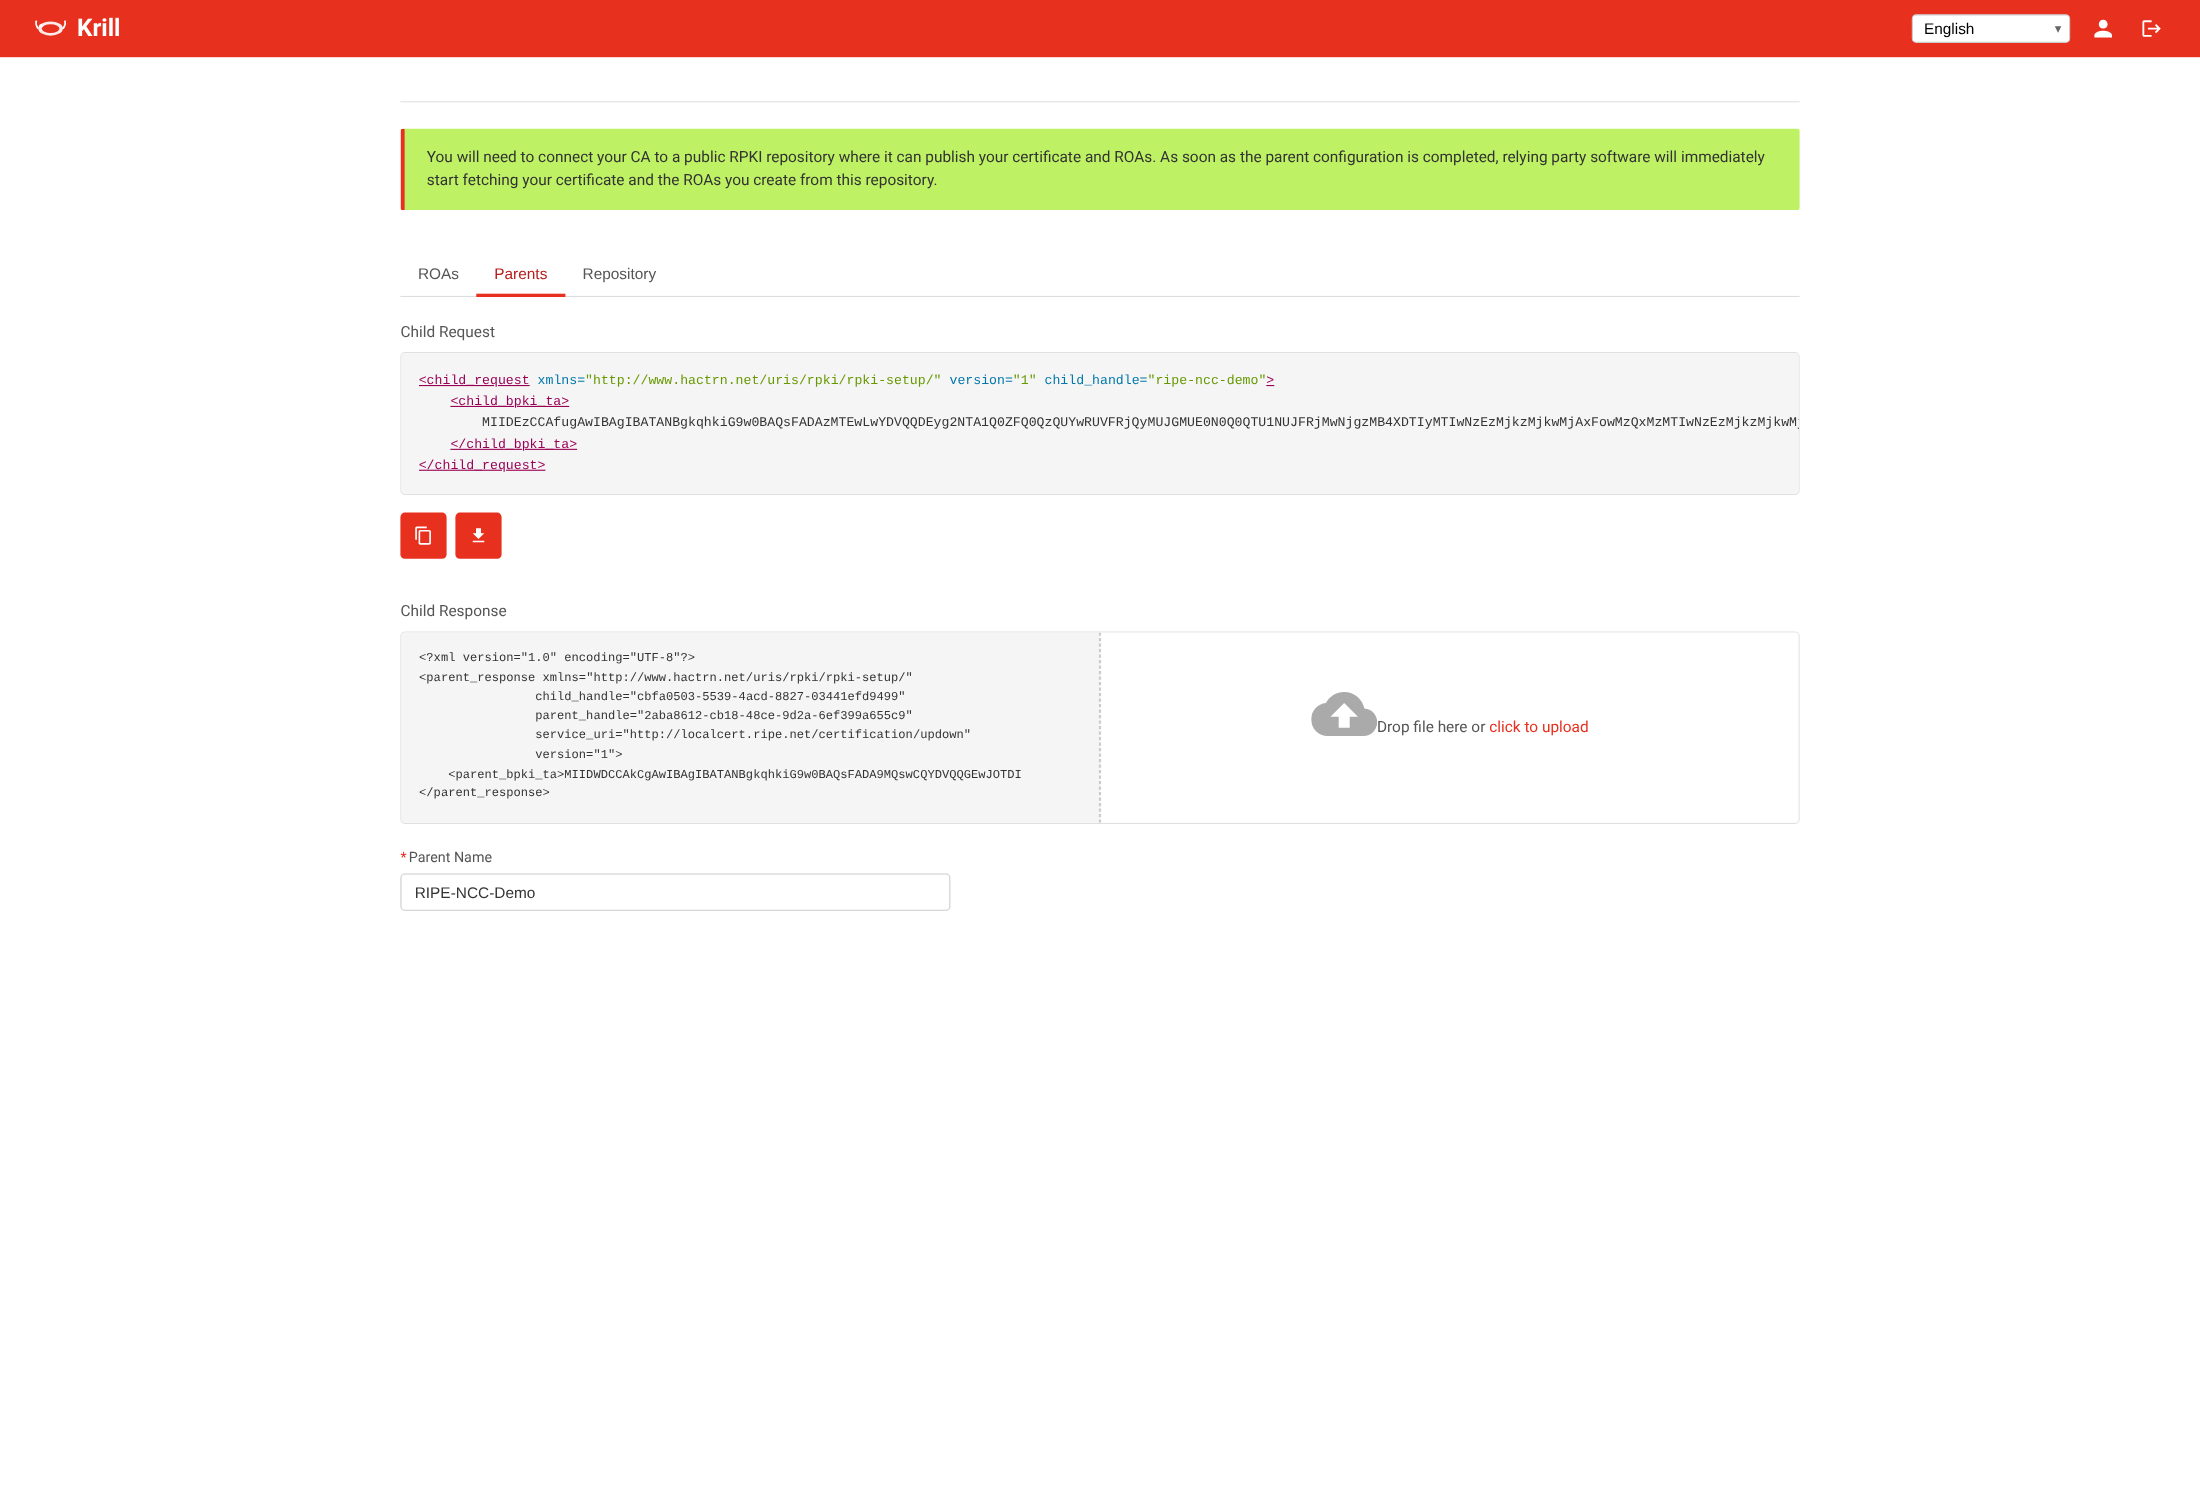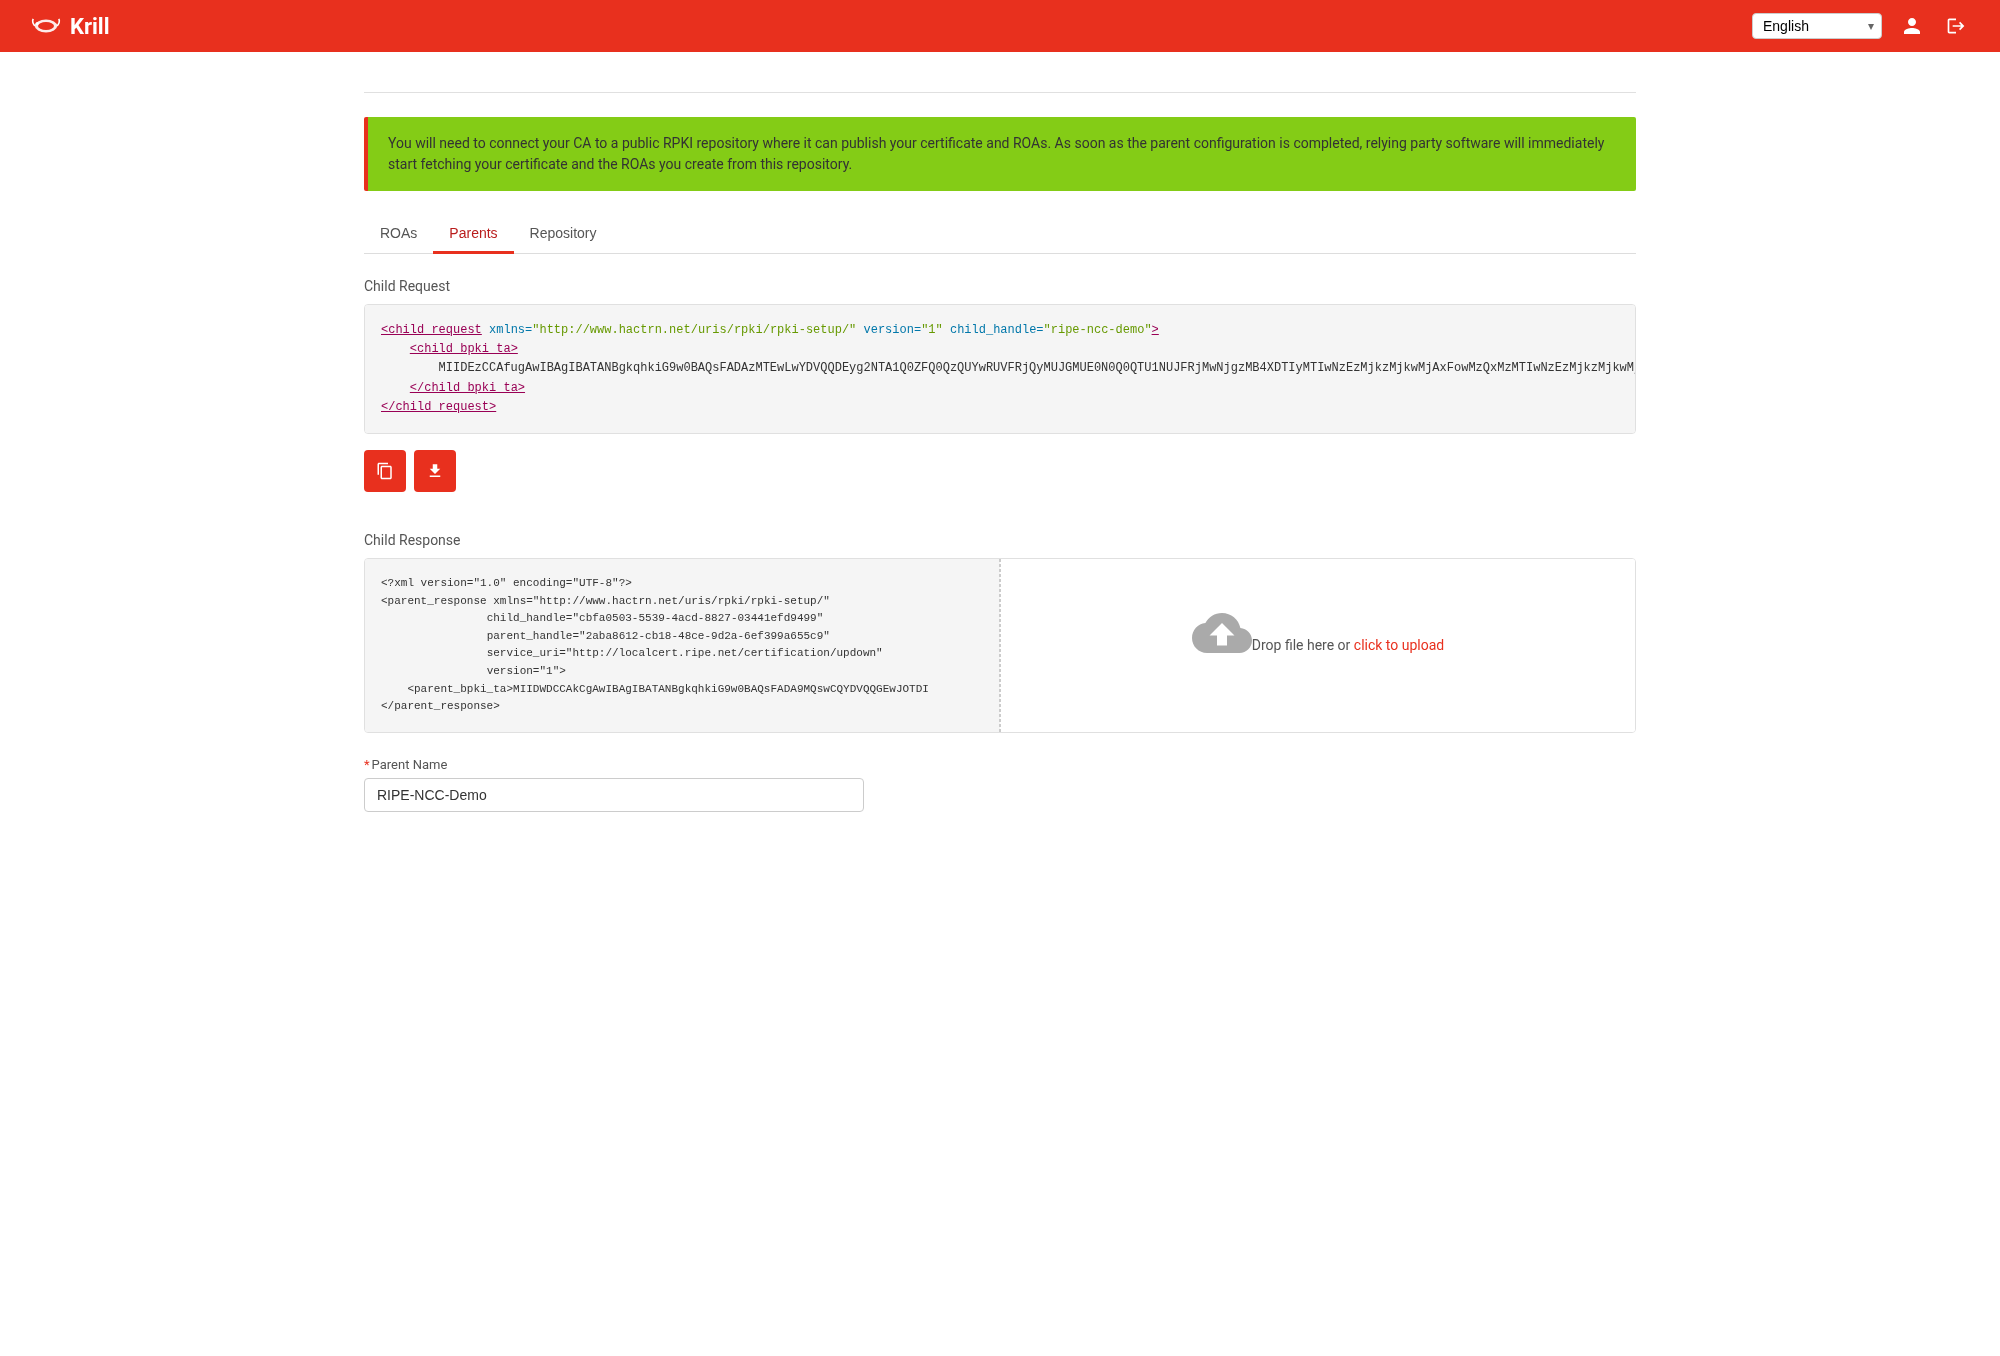--- a/index.html
+++ b/index.html
@@ -32,21 +32,21 @@
       gap: 16px;
     }
     .lang-select {
       background: white;
       border: 1px solid #ccc;
       border-radius: 4px;
       padding: 4px 28px 4px 10px;
       font-size: 14px;
       appearance: none;
       cursor: pointer;
-      width: 130px;
+      width: 144px;
     }
     .lang-select-wrap {
       position: relative;
     }
     .lang-select-wrap::after {
       content: '▾';
       position: absolute;
       right: 8px;
       top: 50%;
       transform: translateY(-50%);
@@ -77,24 +77,24 @@
       font-weight: normal;
       margin-bottom: 24px;
       color: #333;
     }
     .page-title strong {
       font-weight: bold;
     }
 
     
     .alert {
-      background: #84cc16;
+      background: #bef264;
       border-left: 4px solid #e8301e;
       padding: 16px 20px;
-      margin-bottom: 24px;
+      margin-bottom: 40px;
       border-radius: 2px;
     }
     .alert p {
       font-size: 14px;
       color: #333;
       line-height: 1.5;
     }
 
     
     .tabs {

